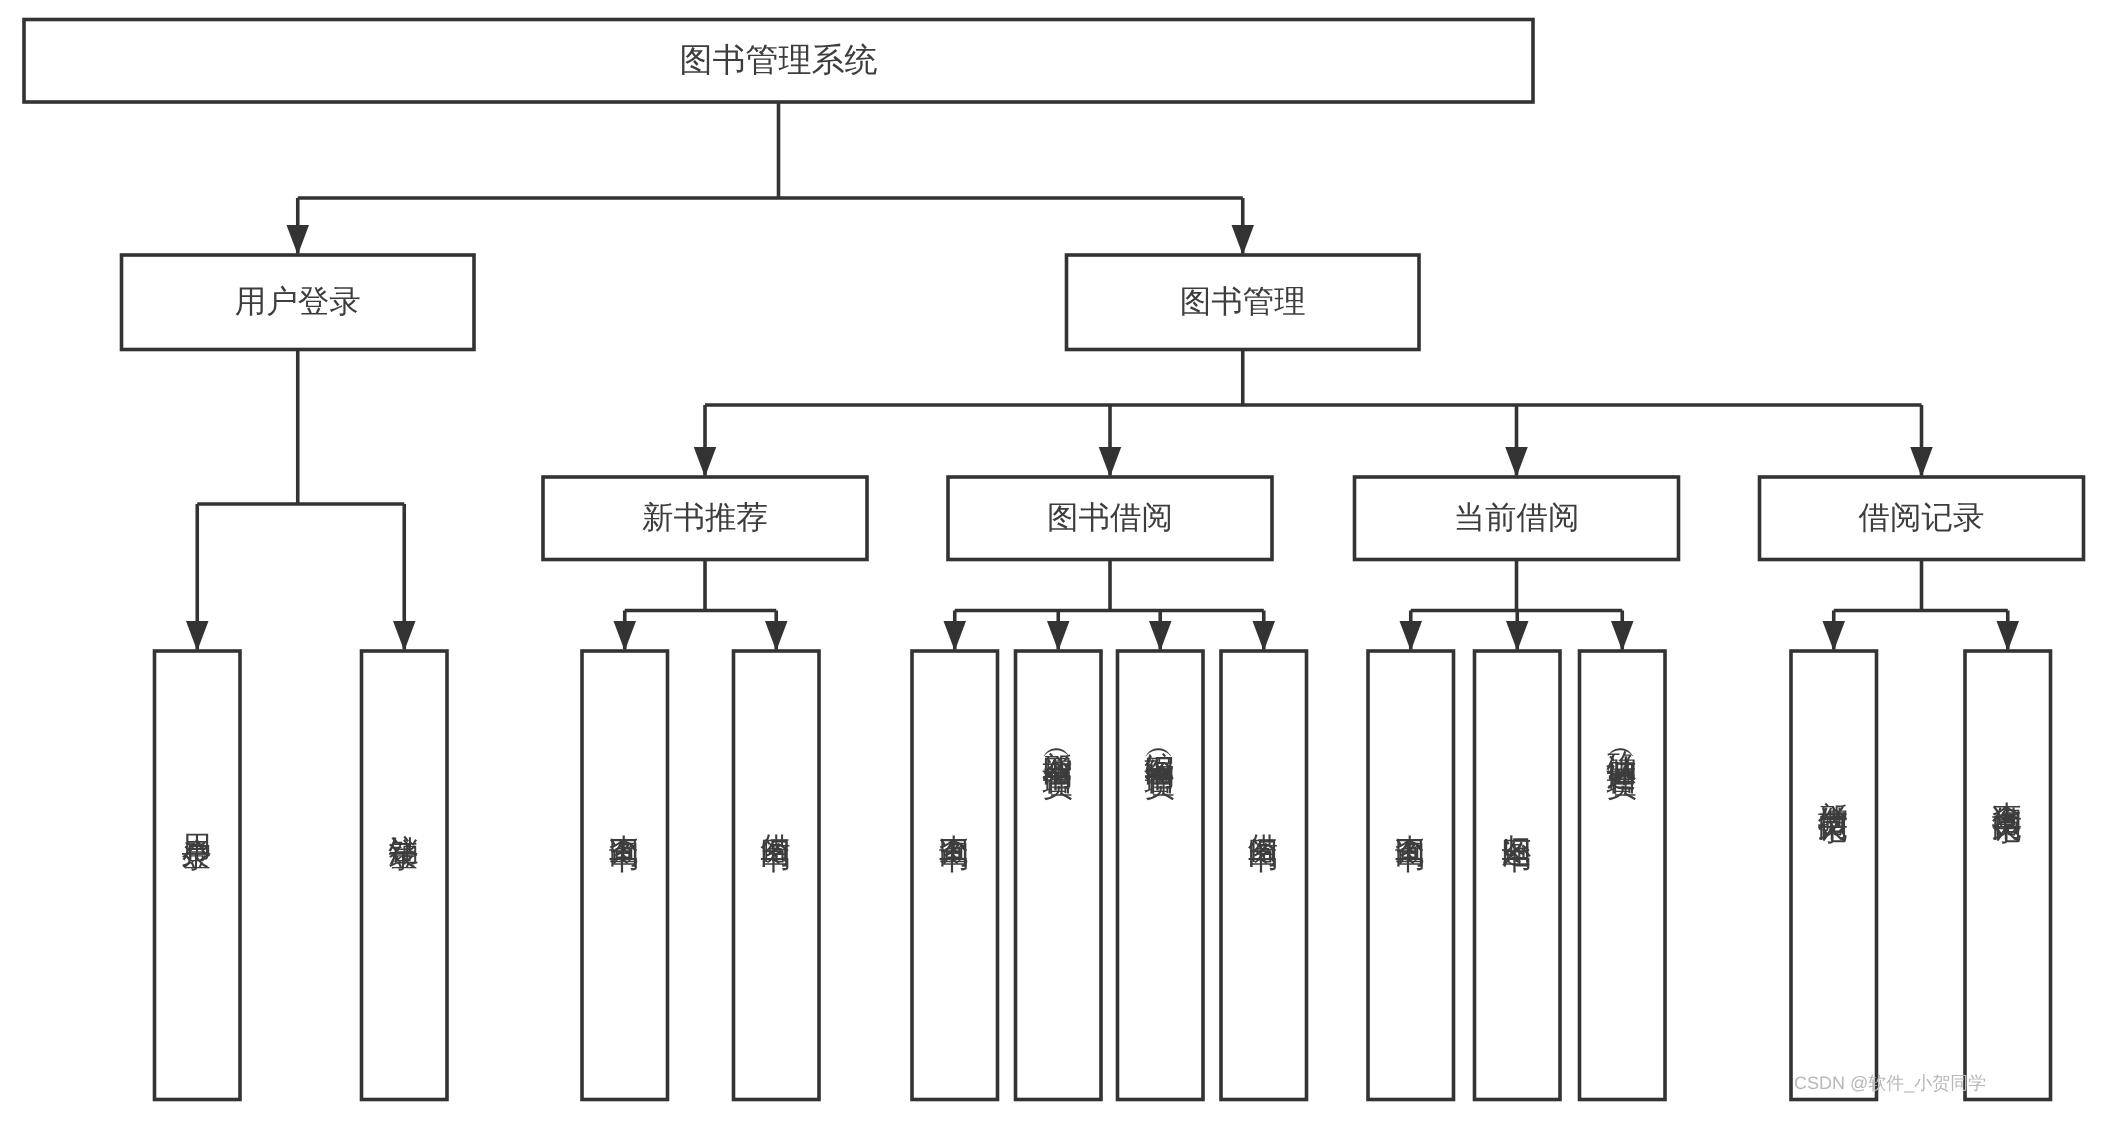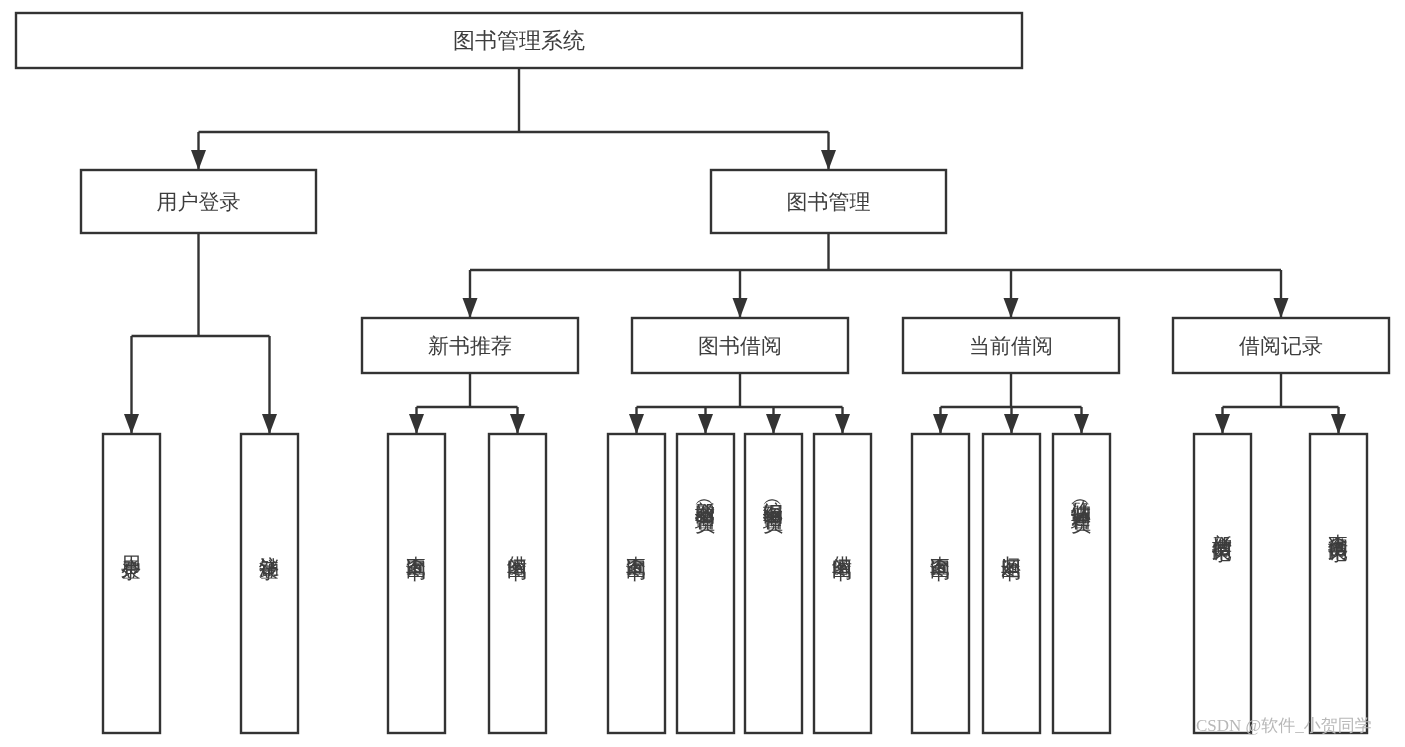--- a/index.html
+++ b/index.html
@@ -69,22 +69,22 @@
     font-size: 20px;
     color: #3d3d3d;
     writing-mode: vertical-rl;
     text-orientation: upright;
     letter-spacing: 2px;
     line-height: 1;
     white-space: nowrap;
   }
   .watermark {
     position: absolute;
-    font-family: Liberation Serif, serif;
-    font-size: 17px;
+    font-family: Liberation Sans, sans-serif;
+    font-size: 12px;
     color: #b8b8b8;
     white-space: nowrap;
     pointer-events: none;
   }
 </style>
 </head>
 <body>
 
 <div id="diagram-root">
 

